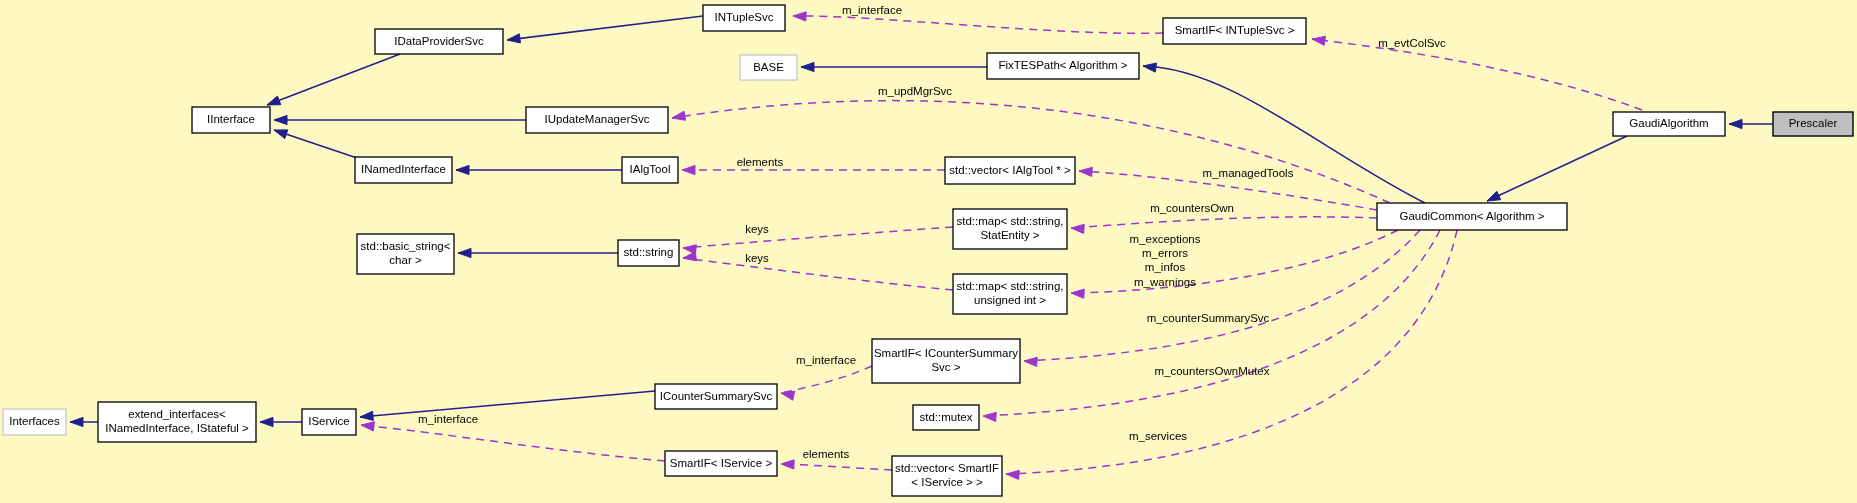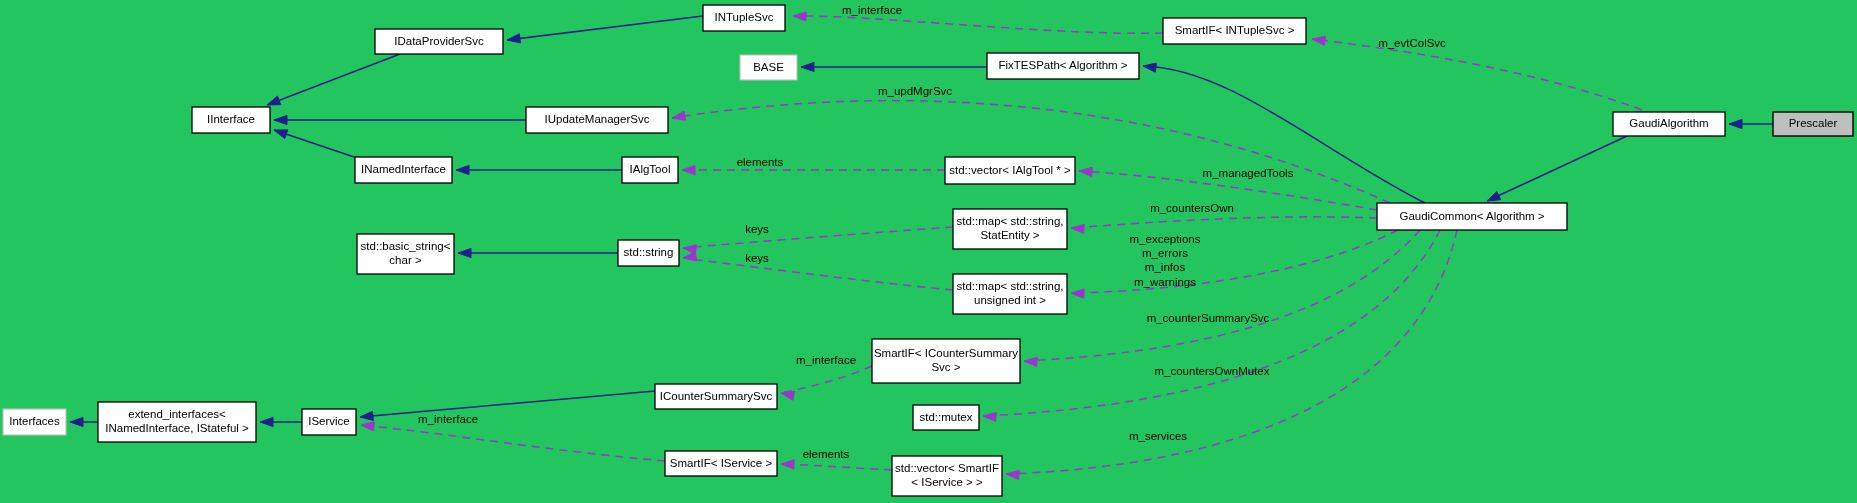--- a/index.html
+++ b/index.html
@@ -1,16 +1,16 @@
 <!DOCTYPE html>
 <html><head>
 <meta charset="utf-8">
 <style>
   html,body{margin:0;padding:0;background:#ffffff;}
-  .stage{width:1857px;height:503px;position:relative;background:#22c55e;overflow:hidden;}
+  .stage{width:1857px;height:503px;position:relative;background:#fef9c3;overflow:hidden;}
   svg{display:block;font-family:"Liberation Sans","DejaVu Sans",sans-serif;}
   .node-rect{fill:#ffffff;stroke:#000000;stroke-width:1.3;}
   .node-rect.external{stroke:#bebebe;stroke-width:1.1;}
   .node-rect.current{fill:#bfbfbf;stroke:#000000;stroke-width:1.4;}
   .node-label{font-size:11.5px;fill:#000000;text-anchor:middle;}
   .edge-label{font-size:11.5px;fill:#000000;text-anchor:middle;}
   .edge-inh{fill:none;stroke-width:1.5;}
   .edge-mem{fill:none;stroke-width:1.5;stroke-dasharray:8,6;}
 </style>
 </head>

